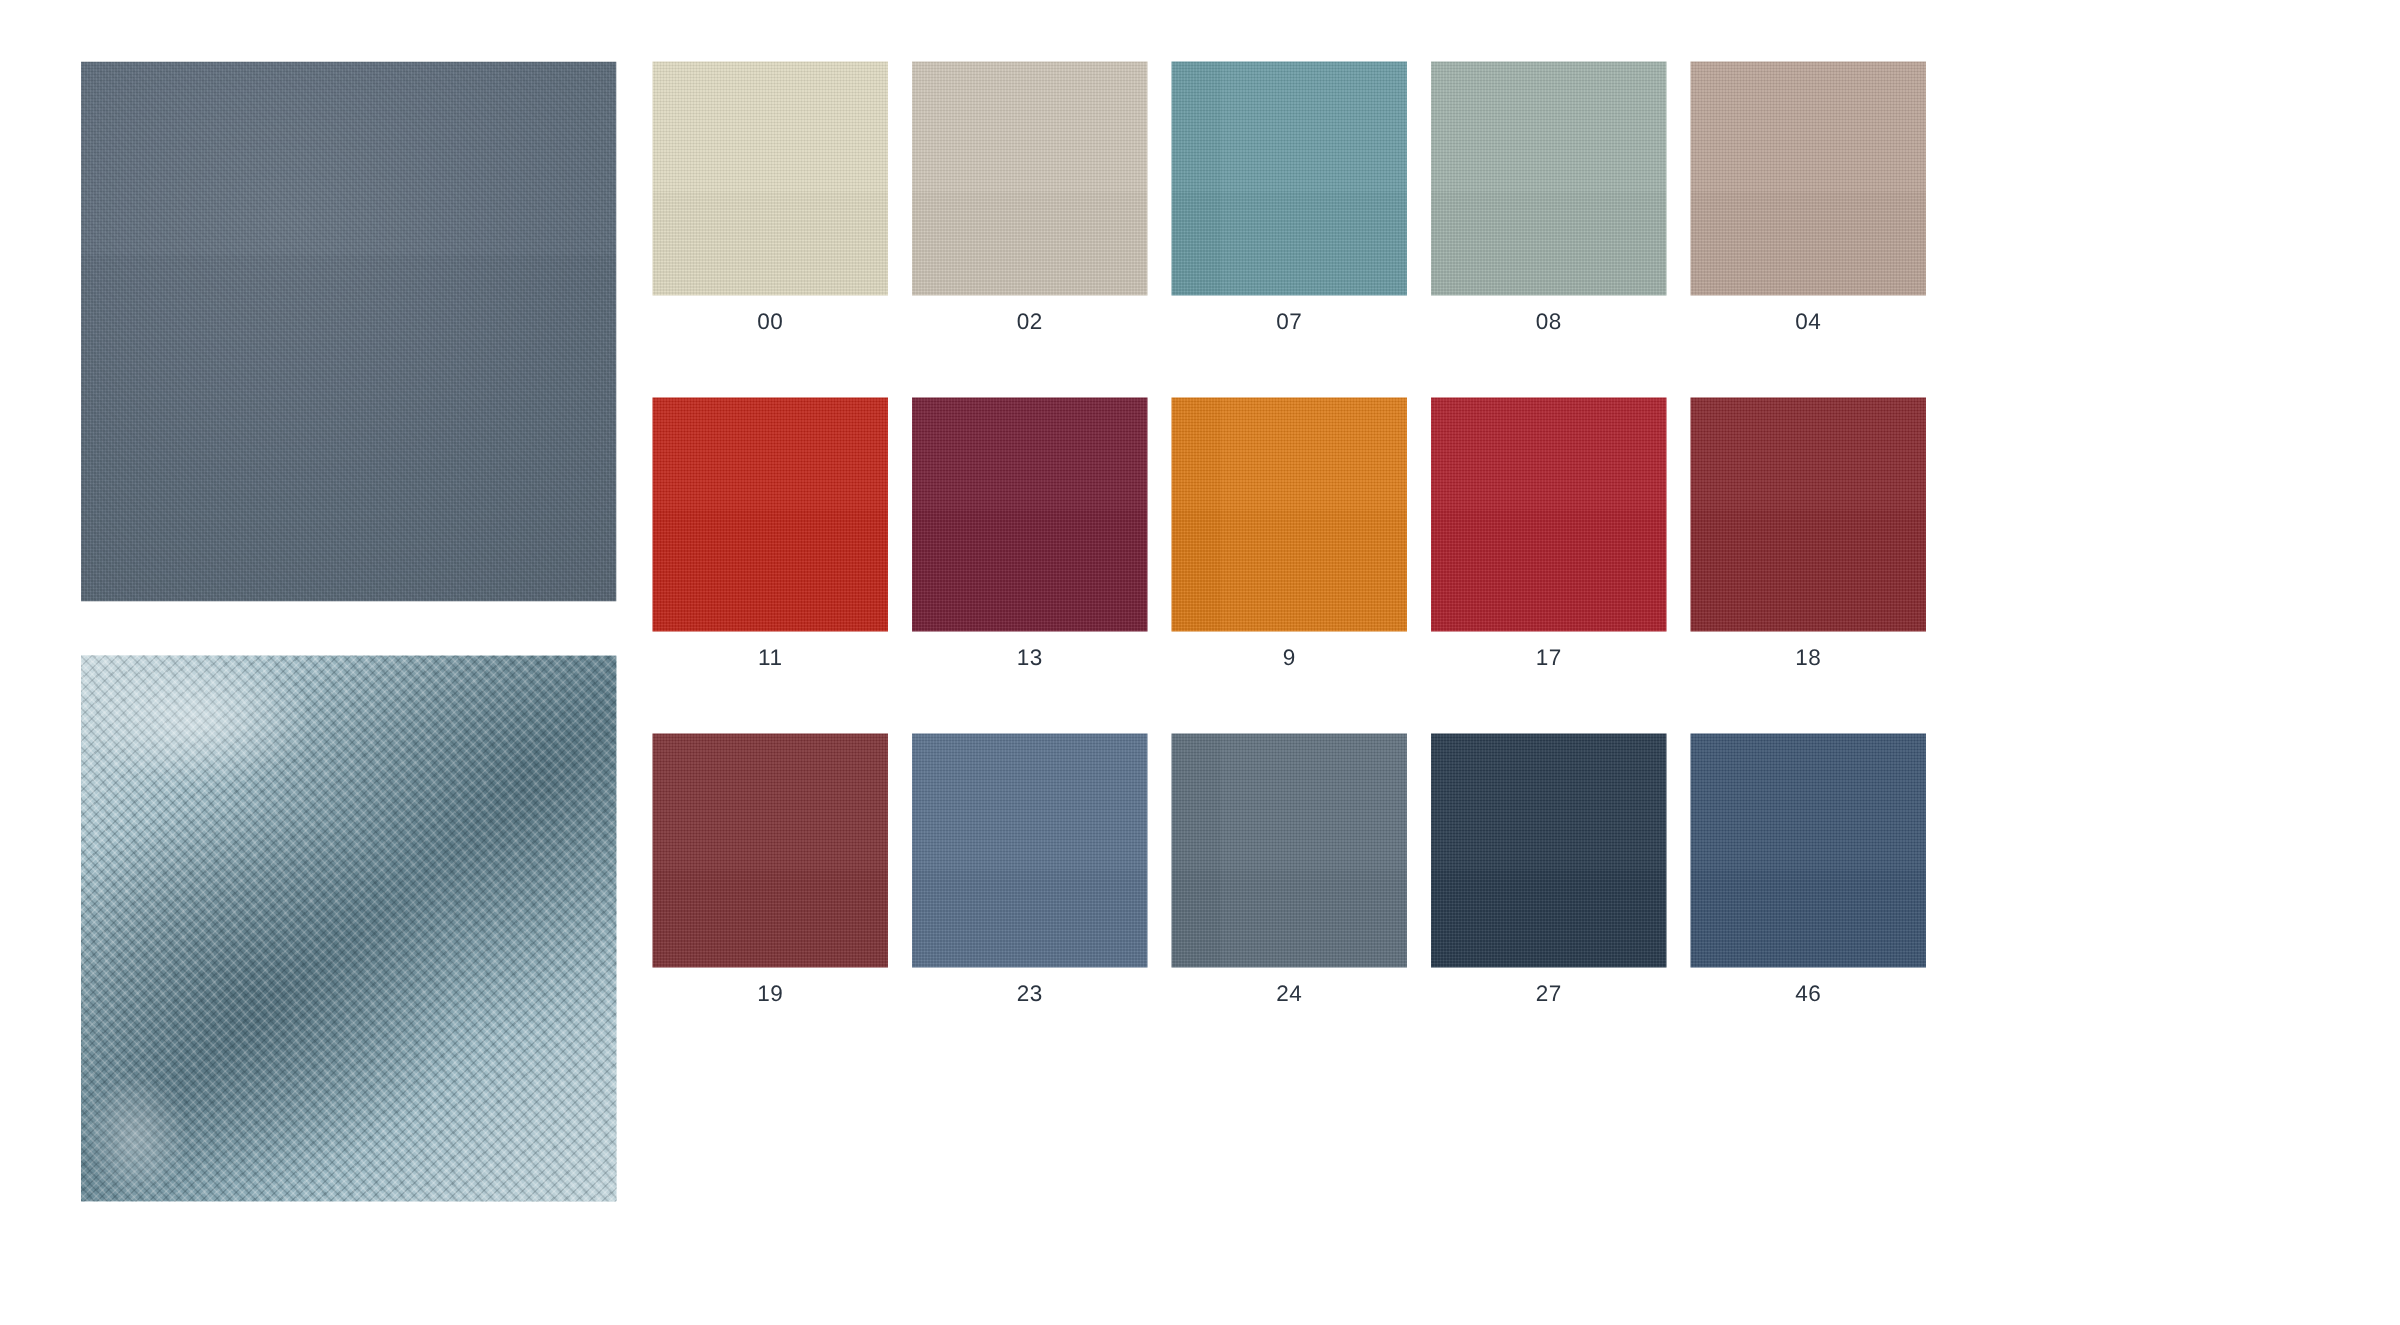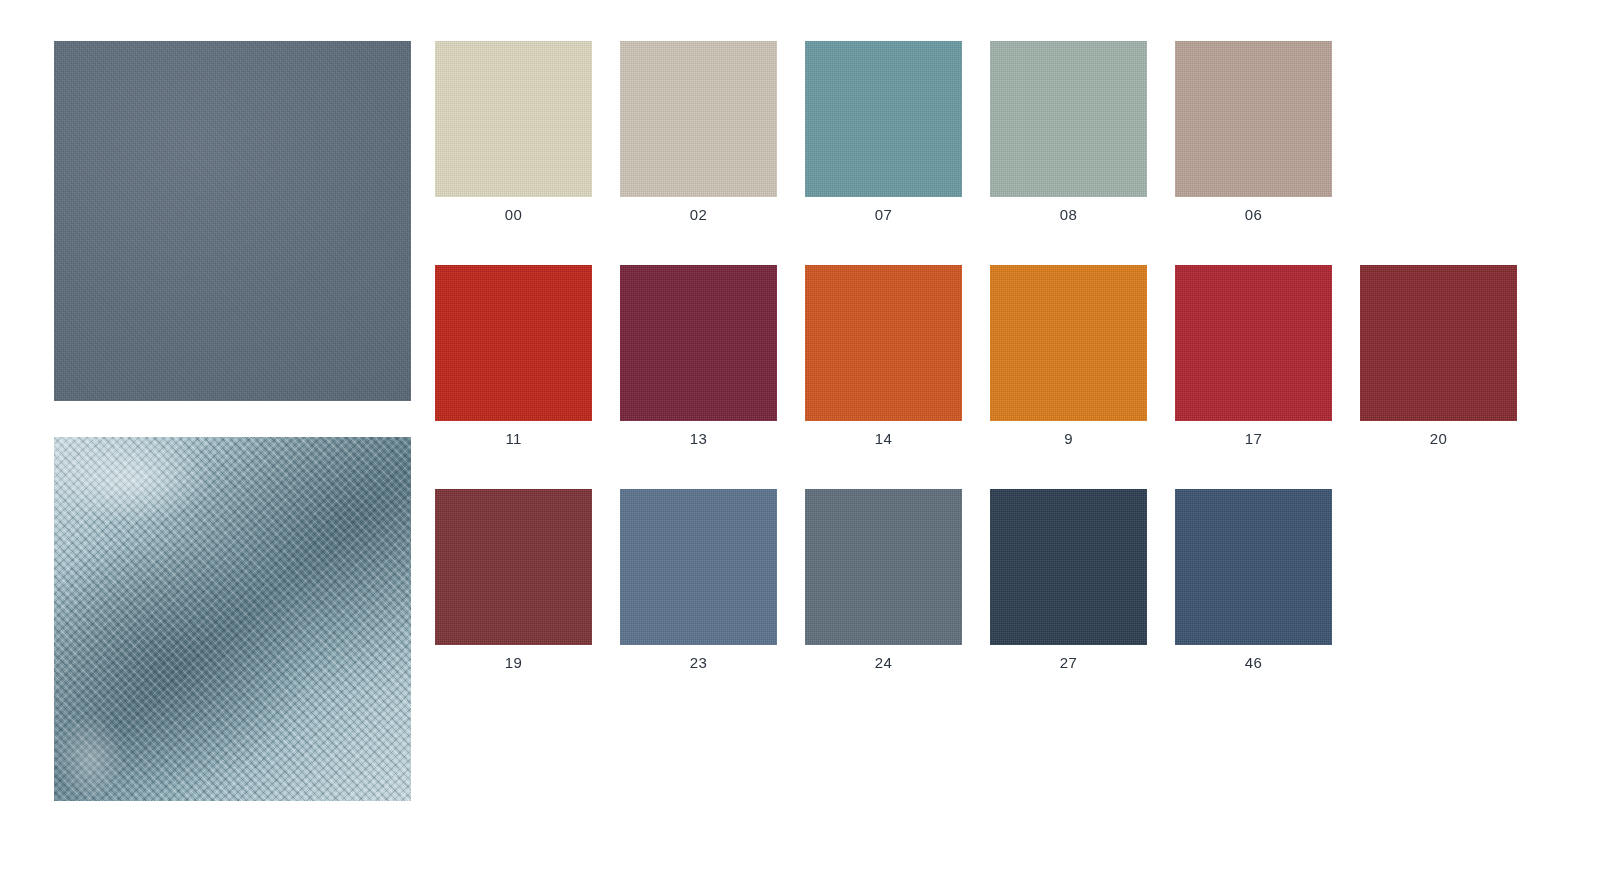--- a/index.html
+++ b/index.html
@@ -120,21 +120,21 @@
 
   
   #swatch-grid {
     position: absolute;
     left: 435px;
     top: 41px;
     width: 1110px;
   }
   .swatch-row {
     display: flex;
-    gap: 28px;
+    gap: 16px;
     margin-bottom: 41px;
   }
   .swatch-cell {
     width: 157px;
     display: flex;
     flex-direction: column;
     align-items: center;
   }
   .swatch-chip {
     width: 157px;
@@ -192,47 +192,43 @@
         <div class="swatch-cell">
           <div class="swatch-chip" style="background-color: rgb(106, 154, 163);"></div>
           <div class="swatch-label">07</div>
         </div>
         <div class="swatch-cell">
           <div class="swatch-chip" style="background-color: rgb(162, 179, 172);"></div>
           <div class="swatch-label">08</div>
         </div>
         <div class="swatch-cell">
           <div class="swatch-chip" style="background-color: rgb(185, 163, 151);"></div>
-          <div class="swatch-label">06</div>
+          <div class="swatch-label">04</div>
         </div>
       </div>
       <div class="swatch-row">
         <div class="swatch-cell">
           <div class="swatch-chip" style="background-color: rgb(190, 36, 24);"></div>
           <div class="swatch-label">11</div>
         </div>
         <div class="swatch-cell">
           <div class="swatch-chip" style="background-color: rgb(118, 35, 58);"></div>
           <div class="swatch-label">13</div>
         </div>
         <div class="swatch-cell">
-          <div class="swatch-chip" style="background-color: rgb(209, 85, 31);"></div>
-          <div class="swatch-label">14</div>
-        </div>
-        <div class="swatch-cell">
           <div class="swatch-chip" style="background-color: rgb(218, 123, 25);"></div>
           <div class="swatch-label">9</div>
         </div>
         <div class="swatch-cell">
           <div class="swatch-chip" style="background-color: rgb(174, 36, 48);"></div>
           <div class="swatch-label">17</div>
         </div>
         <div class="swatch-cell">
           <div class="swatch-chip" style="background-color: rgb(133, 40, 46);"></div>
-          <div class="swatch-label">20</div>
+          <div class="swatch-label">18</div>
         </div>
       </div>
       <div class="swatch-row">
         <div class="swatch-cell">
           <div class="swatch-chip" style="background-color: rgb(124, 50, 54);"></div>
           <div class="swatch-label">19</div>
         </div>
         <div class="swatch-cell">
           <div class="swatch-chip" style="background-color: rgb(92, 115, 142);"></div>
           <div class="swatch-label">23</div>

